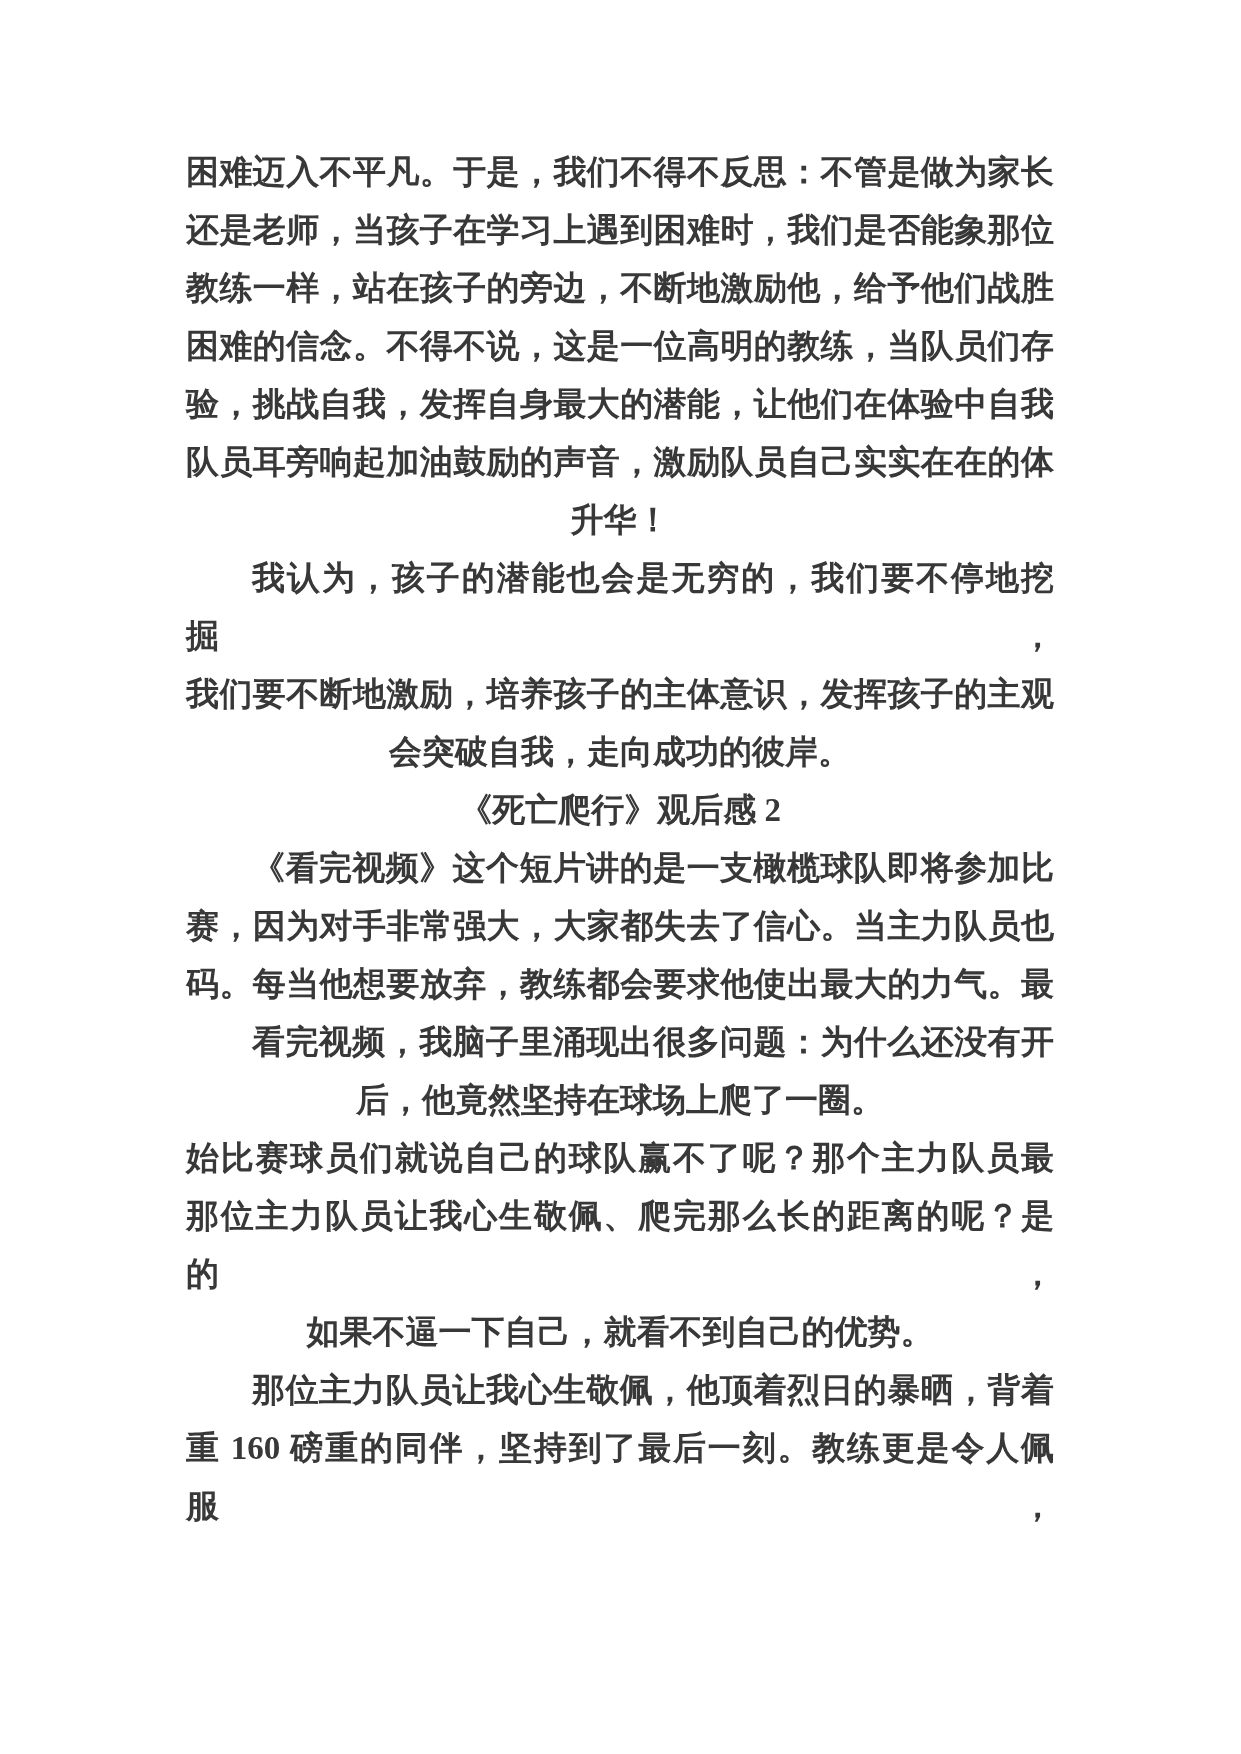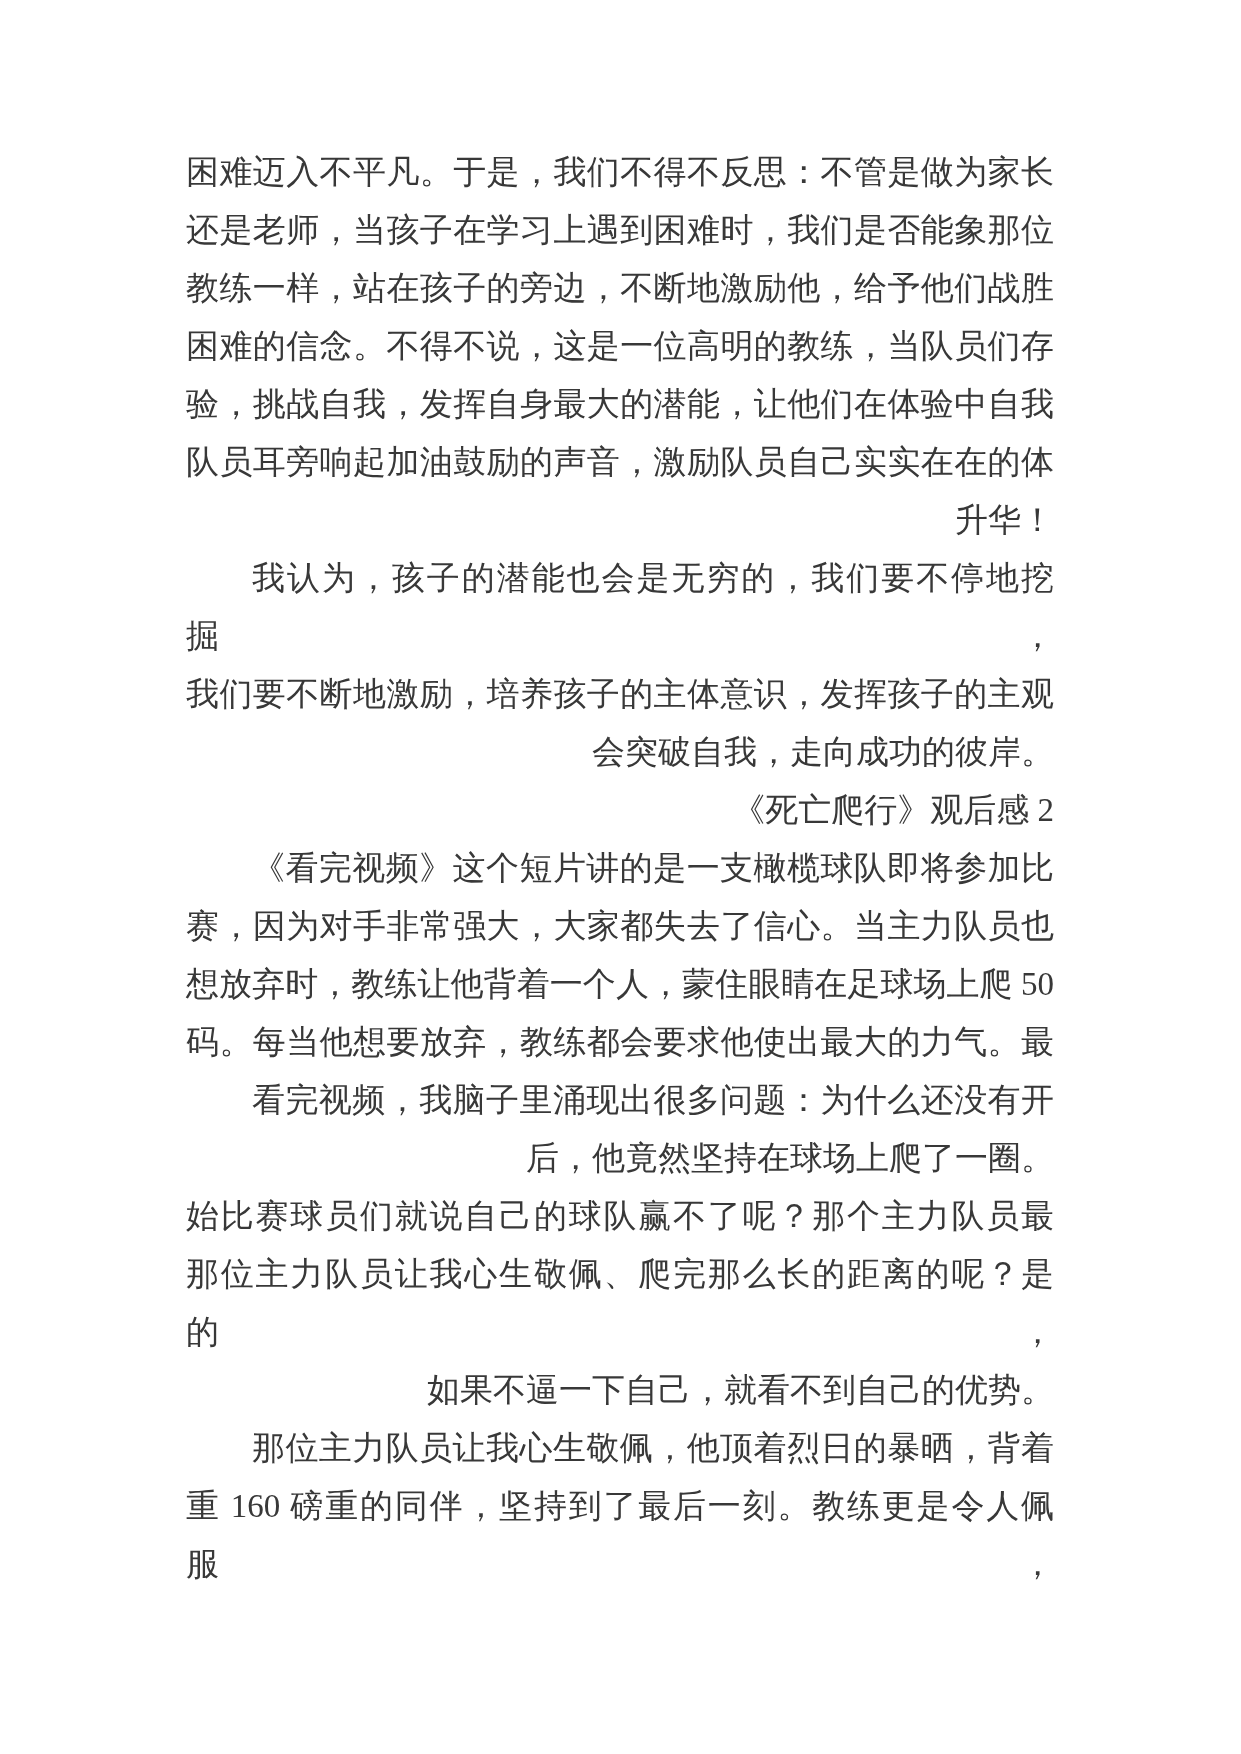--- a/index.html
+++ b/index.html
@@ -16,25 +16,25 @@
     font-family: "Liberation Serif", "DejaVu Serif", serif;
   }
   .text-block {
     position: absolute;
     left: 186px;
     top: 143px;
     width: 868px;
     font-size: 33px;
     line-height: 58px;
     color: #383838;
-    font-weight: 400;
+    font-weight: 700;
   }
   .line {
     width: 100%;
-    text-align: right;
+    text-align: center;
     white-space: normal;
   }
   
   .line.just {
     text-align: justify;
     text-align-last: justify;
     text-justify: inter-character;
   }
   
   .line.ind {
@@ -52,21 +52,20 @@
       <div class="line just">困难的信念。不得不说，这是一位高明的教练，当队员们存</div>
       <div class="line just">验，挑战自我，发挥自身最大的潜能，让他们在体验中自我</div>
       <div class="line just">队员耳旁响起加油鼓励的声音，激励队员自己实实在在的体</div>
       <div class="line">升华！</div>
       <div class="line just ind">我认为，孩子的潜能也会是无穷的，我们要不停地挖掘，</div>
       <div class="line just">我们要不断地激励，培养孩子的主体意识，发挥孩子的主观</div>
       <div class="line">会突破自我，走向成功的彼岸。</div>
       <div class="line">《死亡爬行》观后感 2</div>
       <div class="line just ind">《看完视频》这个短片讲的是一支橄榄球队即将参加比</div>
       <div class="line just">赛，因为对手非常强大，大家都失去了信心。当主力队员也</div>
-      <div class="line just">想放弃时，教练让他背着一个人，蒙住眼睛在足球场上爬 50</div>
       <div class="line just">码。每当他想要放弃，教练都会要求他使出最大的力气。最</div>
       <div class="line just ind">看完视频，我脑子里涌现出很多问题：为什么还没有开</div>
       <div class="line">后，他竟然坚持在球场上爬了一圈。</div>
       <div class="line just">始比赛球员们就说自己的球队赢不了呢？那个主力队员最</div>
       <div class="line just">那位主力队员让我心生敬佩、爬完那么长的距离的呢？是的，</div>
       <div class="line">如果不逼一下自己，就看不到自己的优势。</div>
       <div class="line just ind">那位主力队员让我心生敬佩，他顶着烈日的暴晒，背着</div>
       <div class="line just">重 160 磅重的同伴，坚持到了最后一刻。教练更是令人佩服，</div>
     </div>
 </div>

